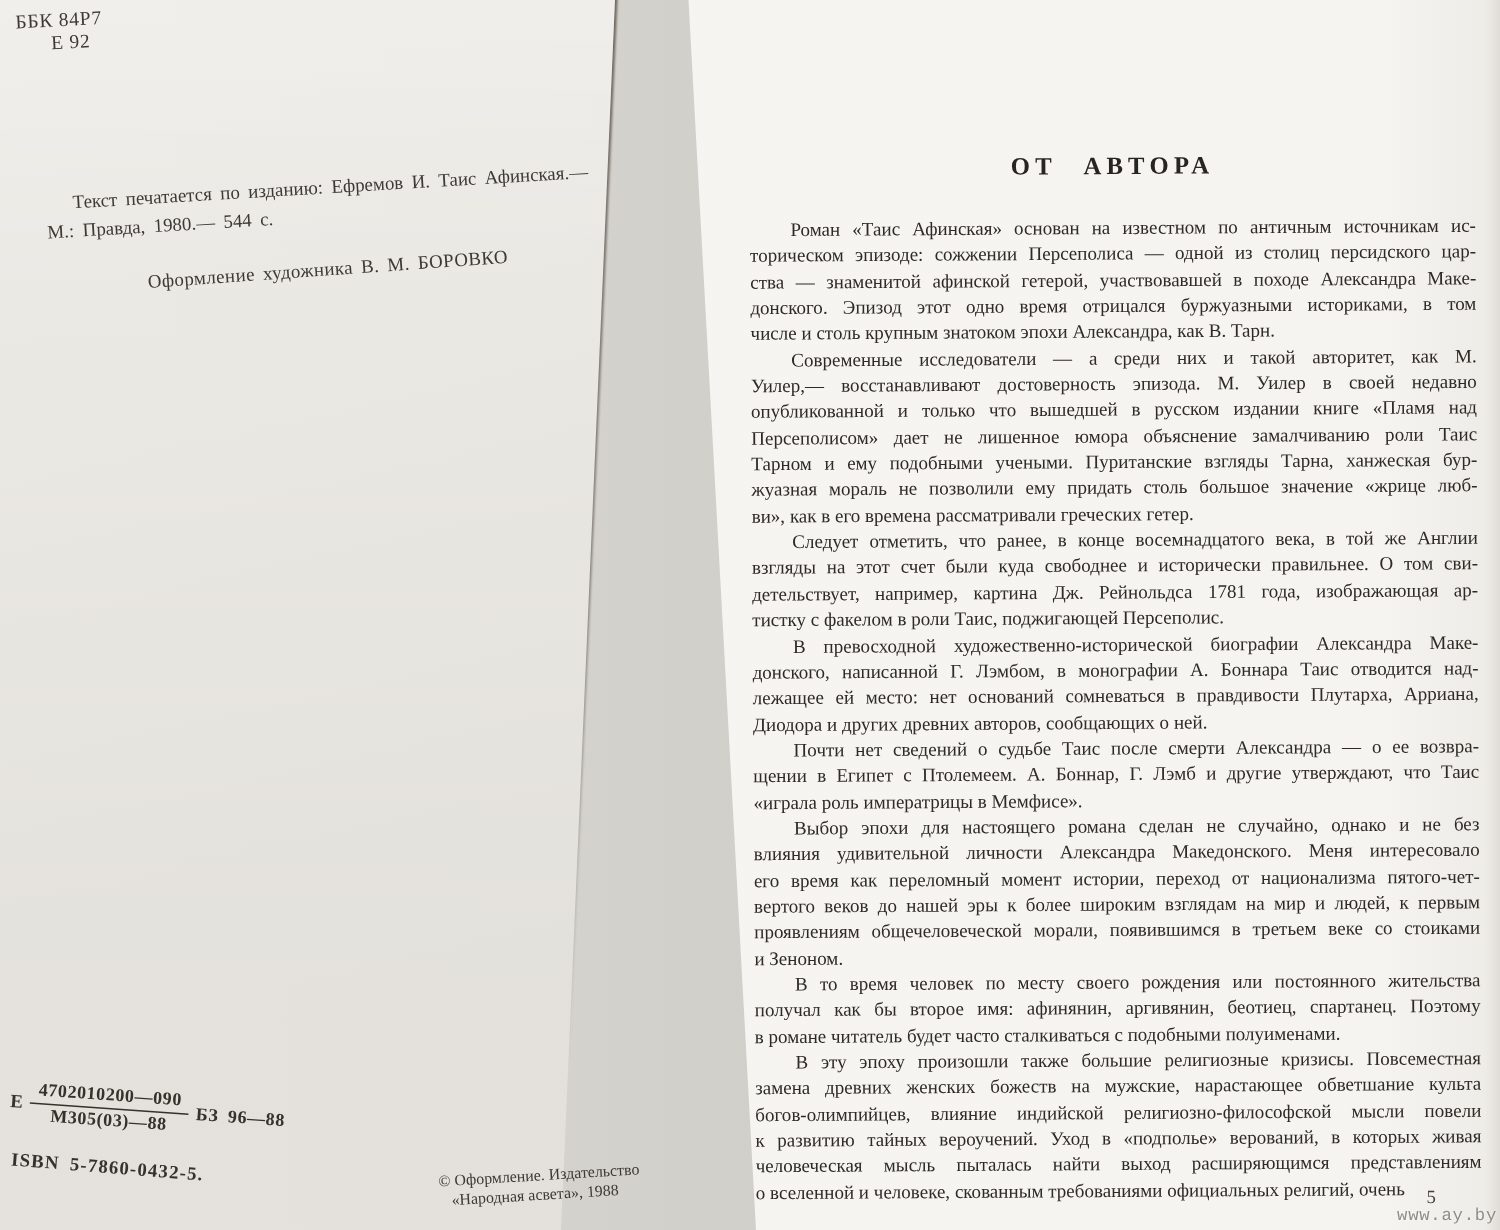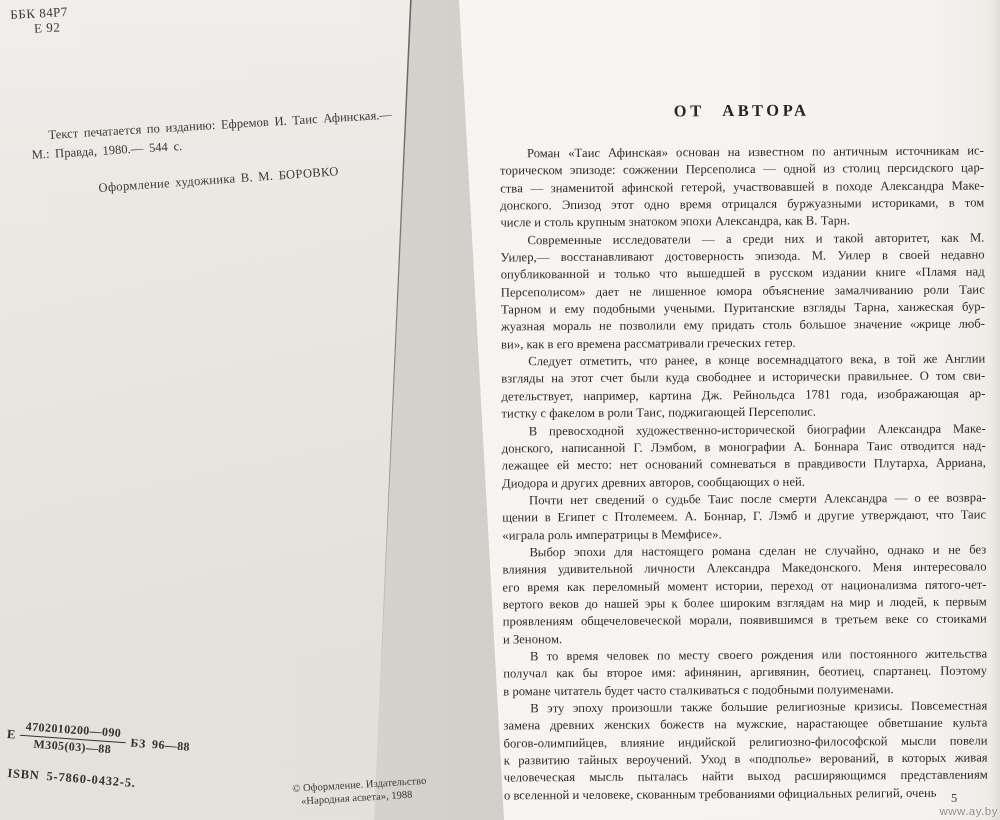--- a/index.html
+++ b/index.html
@@ -77,21 +77,21 @@
   .rp-title { position:absolute; left:0; top:101px; width:100%; text-align:center;
               font-weight:700; font-size:16.5px; letter-spacing:3.5px; word-spacing:10px; color:#28241f; }
   .rp-body { position:absolute; left:0; top:144px; width:100%;
              font-size:12.7px; line-height:17.35px; color:#2e2a25; }
   .line { text-align:justify; text-align-last:justify; }
   .line.first { text-indent:27px; }
   .line.last { text-align-last:left; }
 
   .page-number { left:951px; top:791px; font-size:12.5px; color:#45403a; z-index:6; }
   .watermark { position:absolute; right:2px; bottom:3px; z-index:7;
-               font-family:Liberation Sans, sans-serif; font-size:11.5px; letter-spacing:.5px;
+               font-family:Liberation Mono, monospace; font-size:11.5px; letter-spacing:.5px;
                color:#8f8d88; text-shadow:0 0 2px rgba(255,255,255,.8); }
 </style>
 </head>
 <body>
 
 <div class="photo">
   <div class="right-page"></div>
   <div class="gutter"></div>
   <div class="spine-line"></div>
   <div class="left-page"></div>

